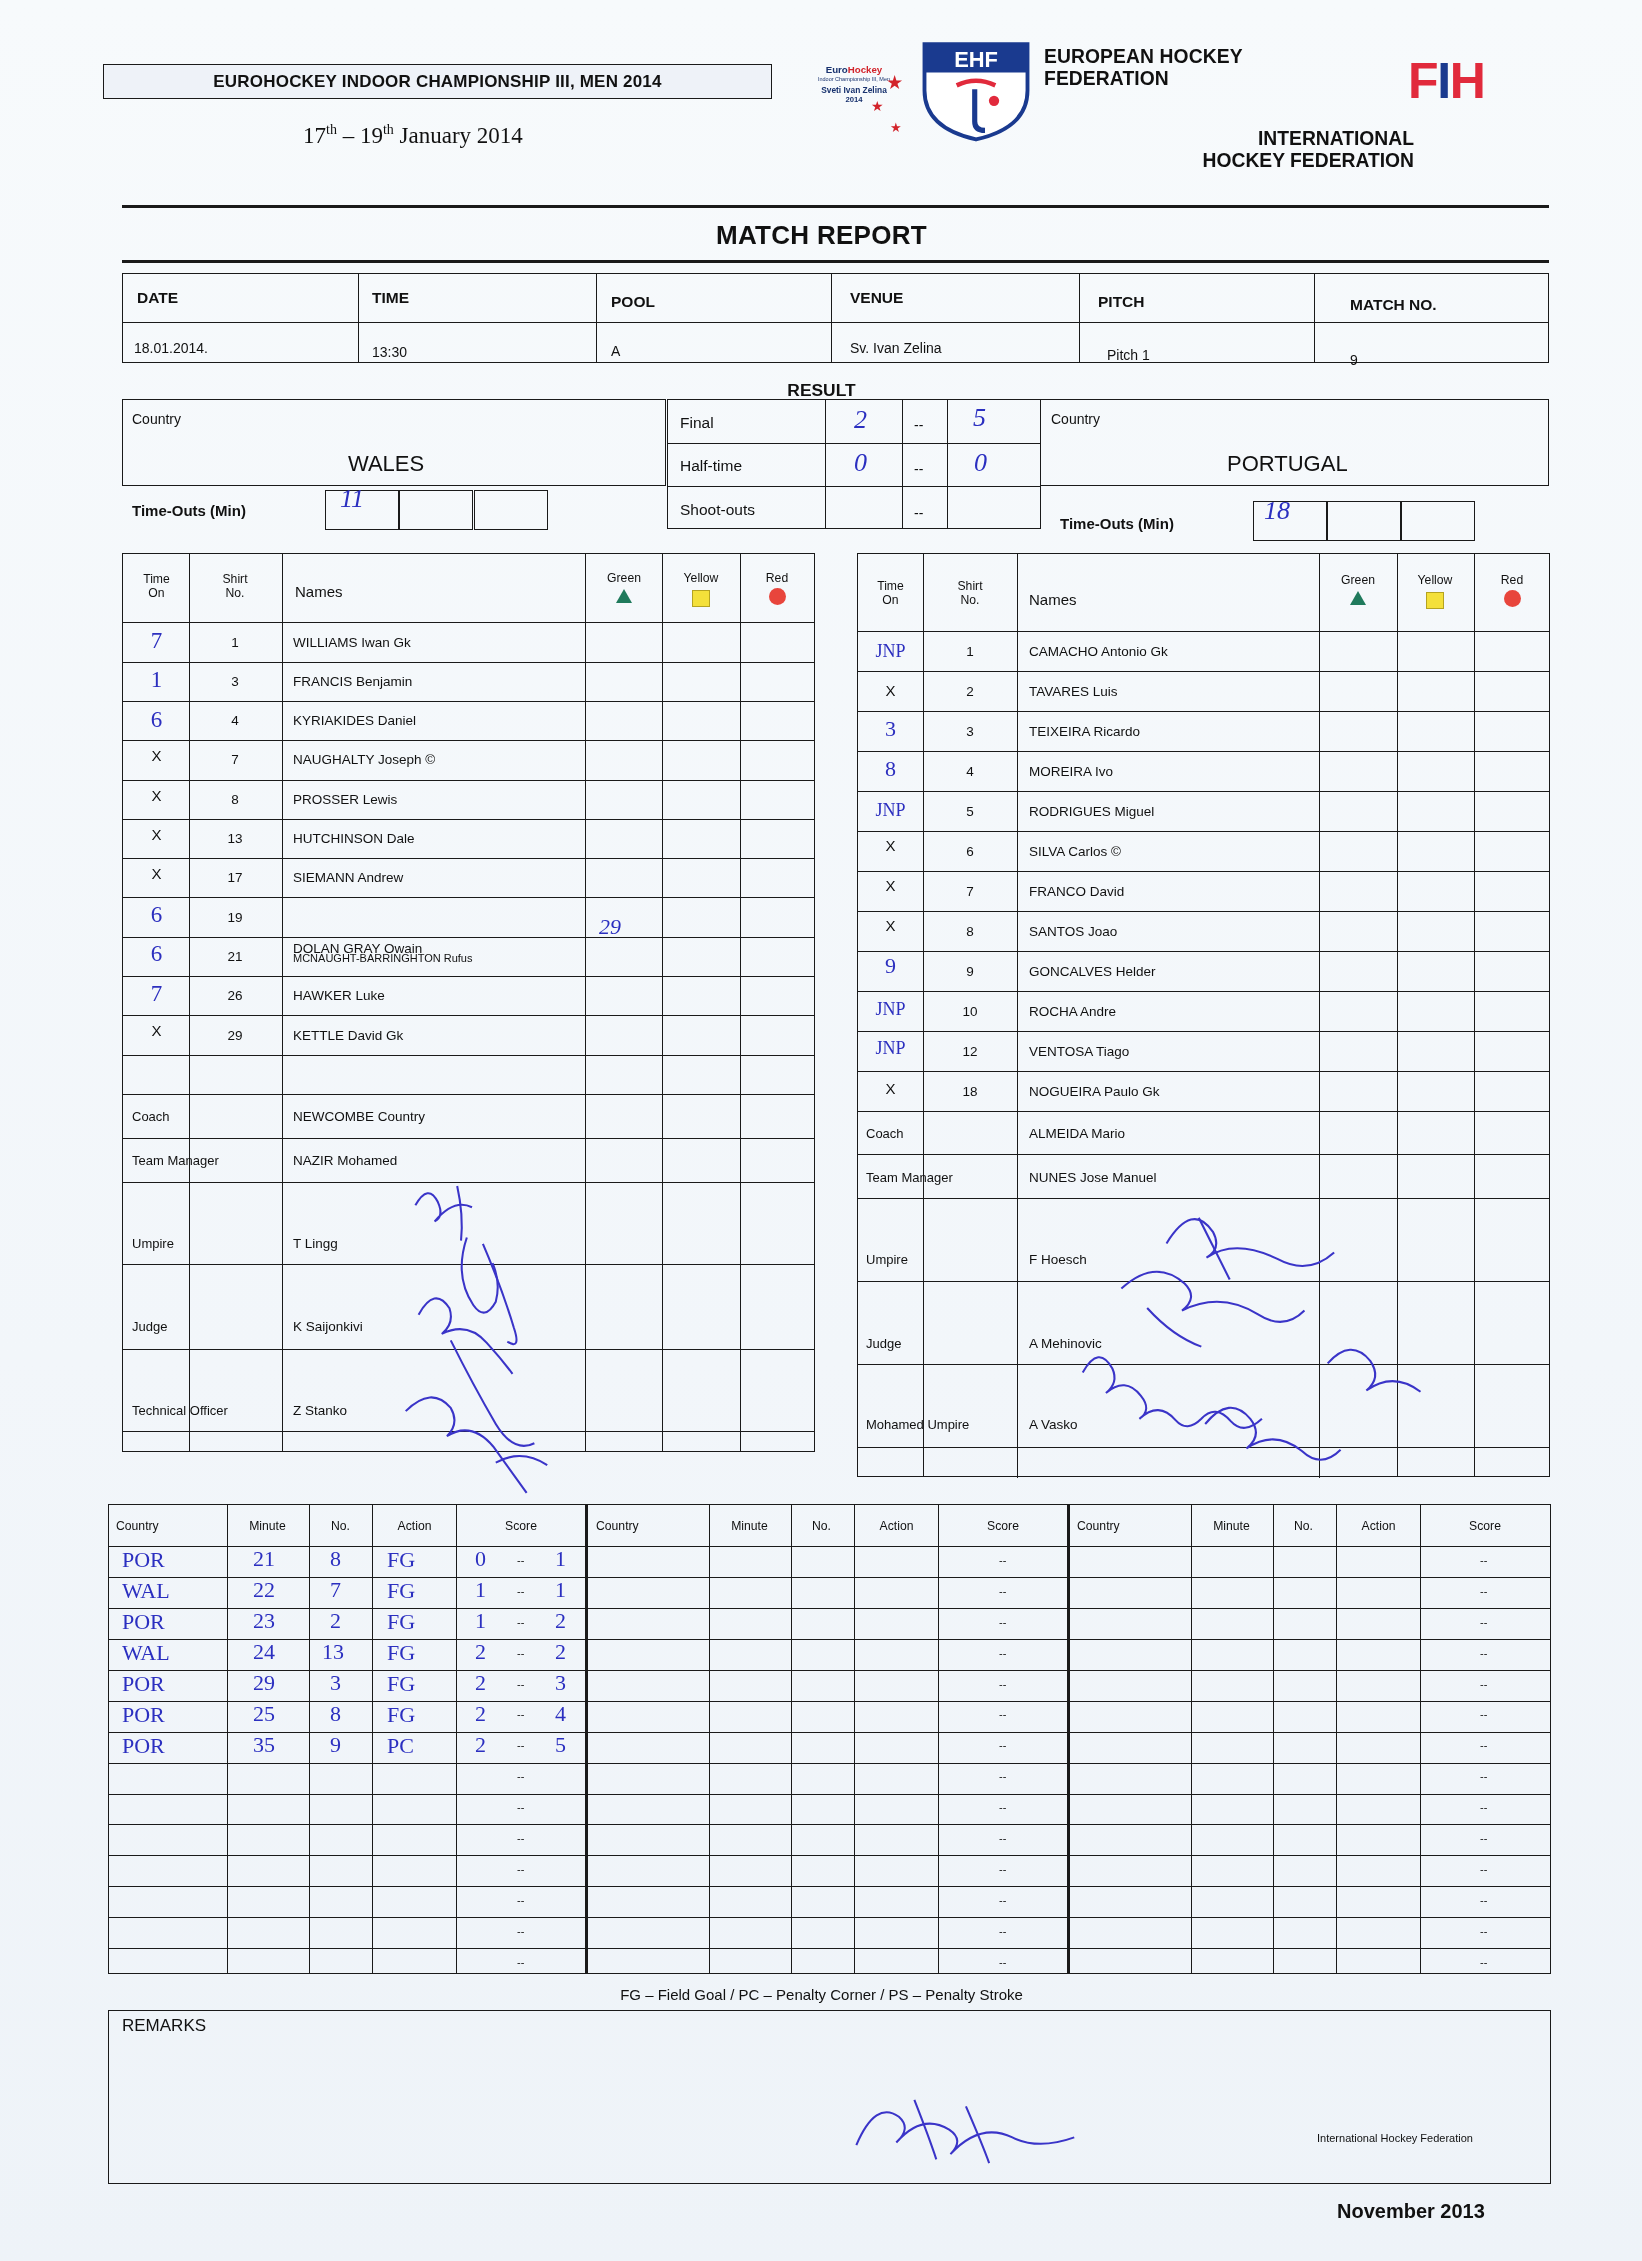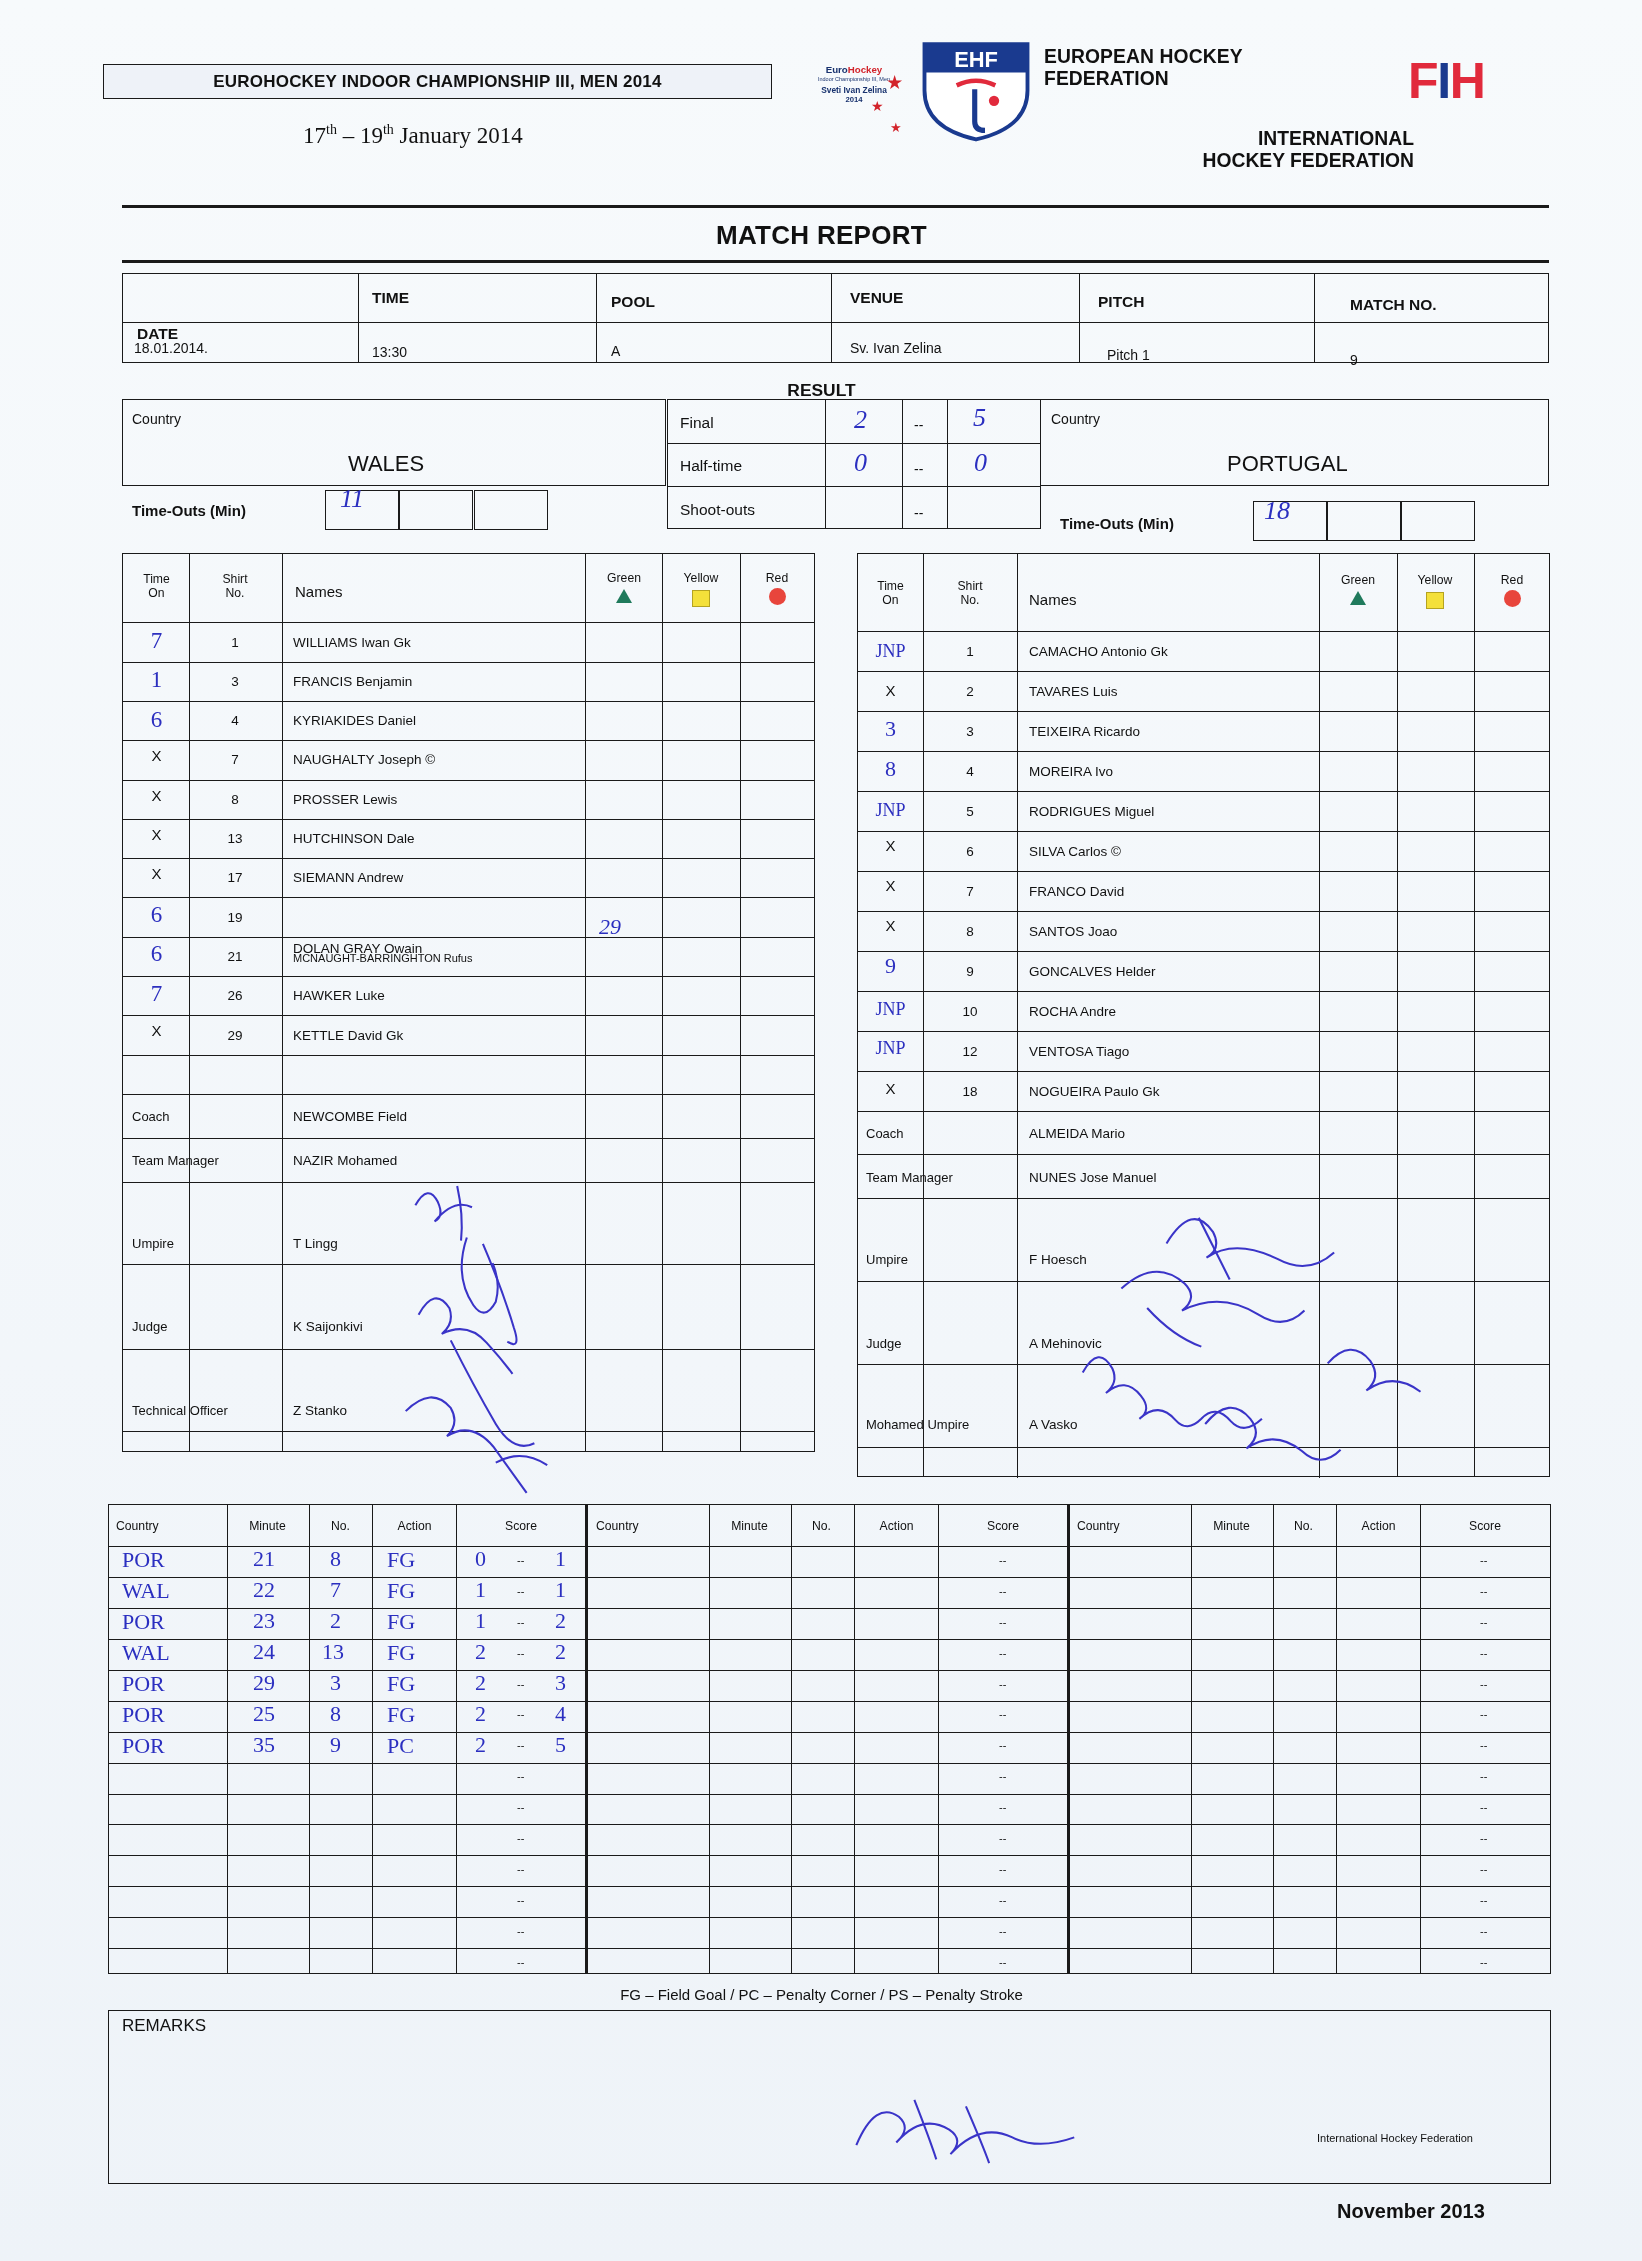--- a/index.html
+++ b/index.html
@@ -153,21 +153,21 @@
   <div class="rule" style="left:122px; top:260px; width:1427px; height:3.2px;"></div>
 
   <div class="box" style="left:122px; top:273px; width:1427px; height:90px;"></div>
   <div class="hline" style="left:122px; top:322px; width:1427px;"></div>
   <div class="vline" style="left:358px; top:273px; height:90px;"></div>
   <div class="vline" style="left:596px; top:273px; height:90px;"></div>
   <div class="vline" style="left:831px; top:273px; height:90px;"></div>
   <div class="vline" style="left:1079px; top:273px; height:90px;"></div>
   <div class="vline" style="left:1314px; top:273px; height:90px;"></div>
 
-  <div class="cell-label" style="left:137px; top:289px;margin-top:36px;">DATE</div>
+  <div class="cell-label" style="left:137px; top:289px;">DATE</div>
   <div class="cell-label" style="left:372px; top:289px;">TIME</div>
   <div class="cell-label" style="left:611px; top:293px;">POOL</div>
   <div class="cell-label" style="left:850px; top:289px;">VENUE</div>
   <div class="cell-label" style="left:1098px; top:293px;">PITCH</div>
   <div class="cell-label" style="left:1350px; top:296px;">MATCH NO.</div>
 
   <div class="cell-val" style="left:134px; top:340px;">18.01.2014.</div>
   <div class="cell-val" style="left:372px; top:344px;">13:30</div>
   <div class="cell-val" style="left:611px; top:343px;">A</div>
   <div class="cell-val" style="left:850px; top:340px;">Sv. Ivan Zelina</div>
@@ -307,21 +307,21 @@
   <div class="hline" style="left:122px; top:1431px; width:693px;"></div>
   <div class="vline" style="left:282px; top:1094px; height:358px;"></div>
   <div class="vline" style="left:585px; top:1094px; height:358px;"></div>
 
   <div class="staff-lbl" style="left:132px; top:1109px;">Coach</div>
   <div class="staff-lbl" style="left:132px; top:1153px;">Team Manager</div>
   <div class="staff-lbl" style="left:132px; top:1236px;">Umpire</div>
   <div class="staff-lbl" style="left:132px; top:1319px;">Judge</div>
   <div class="staff-lbl" style="left:132px; top:1403px;">Technical Officer</div>
 
-  <div class="staff-val" style="left:293px; top:1109px;">NEWCOMBE Field</div>
+  <div class="staff-val" style="left:293px; top:1109px;">NEWCOMBE Country</div>
   <div class="staff-val" style="left:293px; top:1153px;">NAZIR Mohamed</div>
   <div class="staff-val" style="left:293px; top:1236px;">T Lingg</div>
   <div class="staff-val" style="left:293px; top:1319px;">K Saijonkivi</div>
   <div class="staff-val" style="left:293px; top:1403px;">Z Stanko</div>
 
   <svg class="sig" style="left:380px; top:1160px; width:283px; height:335px;" viewBox="0 0 440 520">
     <path d="M55 70 q20 -35 35 -5 q10 22 -5 30 q30 -36 58 -22"></path>
     <path d="M120 40 q10 45 6 85"></path>
     <path d="M135 120 q-20 60 10 105 q18 26 35 -5 q8 -30 -5 -60"></path>
     <path d="M160 130 q30 70 48 130 q12 36 -10 22"></path>

